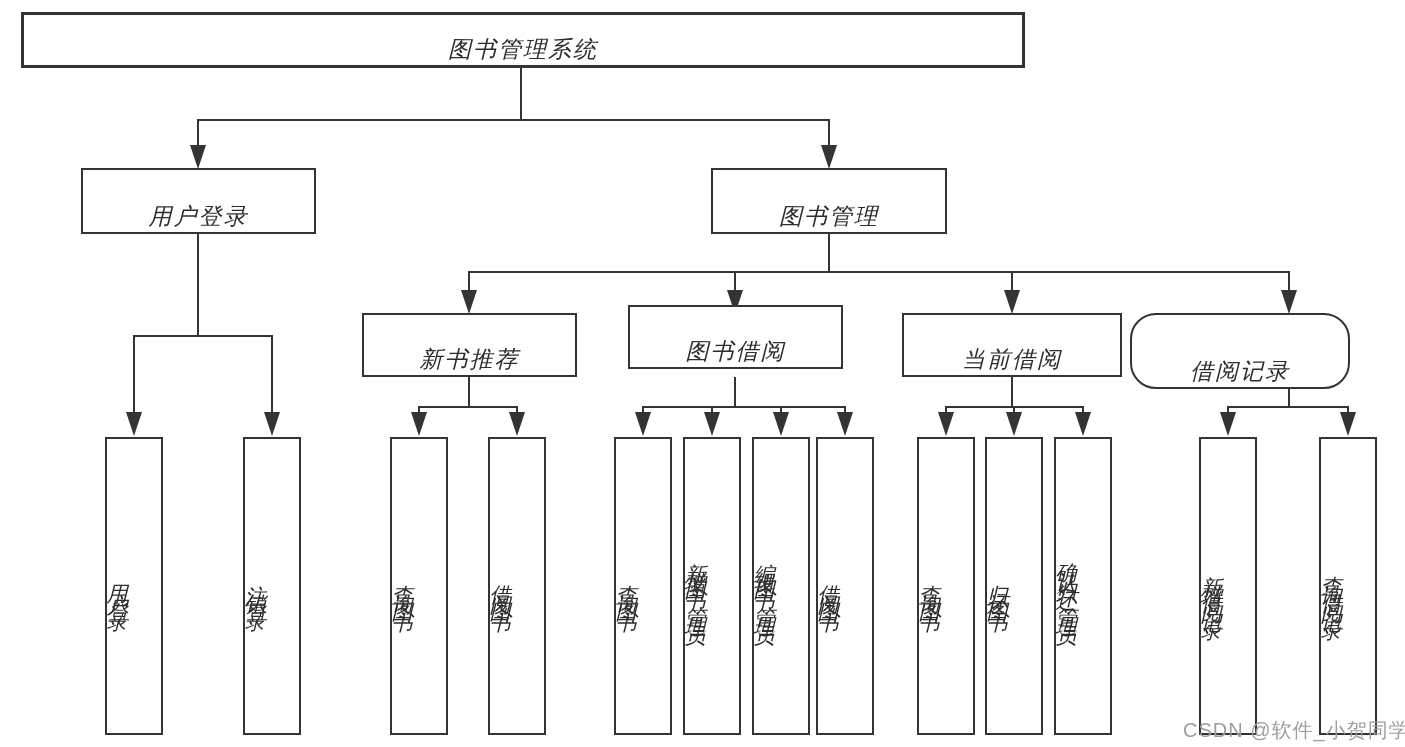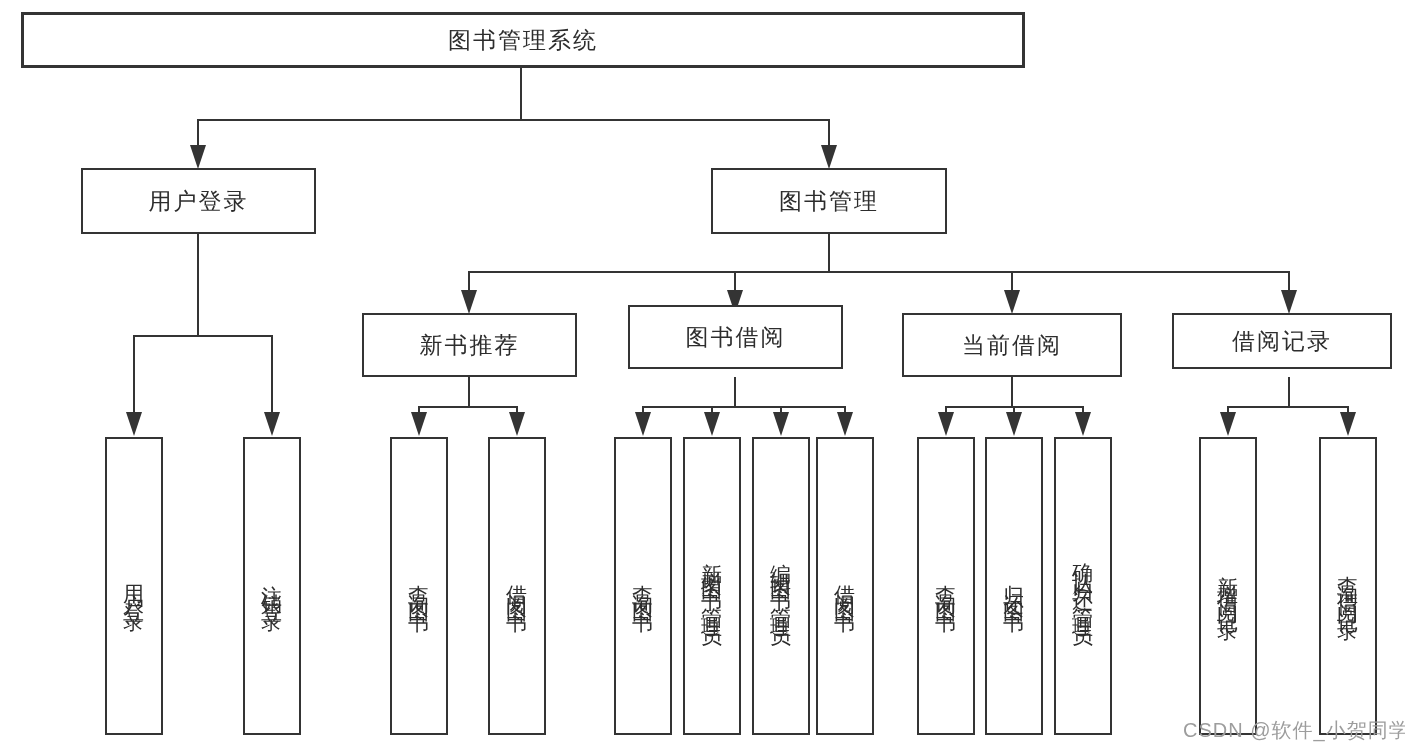--- a/index.html
+++ b/index.html
@@ -20,26 +20,27 @@
     left: 0; top: 0;
     width: 1405px;
     height: 747px;
   }
   .box {
     position: absolute;
     box-sizing: border-box;
     background: #ffffff;
     border: 2px solid #343434;
     display: flex;
-    align-items: center;
+    align-items: flex-end;
     justify-content: center;
     color: #2d2d2d;
     font-size: 23px;
     letter-spacing: 2px;
     white-space: nowrap;
+    font-style: italic;
   }
   .box.root { border-width: 3px; }
   .box.leaf {
     writing-mode: vertical-rl;
     text-orientation: mixed;
     font-size: 21px;
     letter-spacing: 9px;
     white-space: normal;
     line-height: 1;
   }
@@ -140,21 +141,21 @@
 
   <div class="box" style="left:711px; top:168px; width:236px; height:66px;">
     <span>图书管理</span>
   </div>
   <div class="box" style="left:628px; top:305px; width:215px; height:64px;">
     <span>图书借阅</span>
   </div>
   <div class="box" style="left:902px; top:313px; width:220px; height:64px;">
     <span>当前借阅</span>
   </div>
-  <div class="box" style="left:1172px; top:313px; width:220px; height:56px;">
+  <div class="box" style="left:1130px; top:313px; width:220px; height:76px;border-radius:26px;">
     <span>借阅记录</span>
   </div>
 
   <div class="box leaf" style="left:105px; top:437px; width:58px; height:298px;">
     <span>用户登录</span>
   </div>
   <div class="box leaf" style="left:243px; top:437px; width:58px; height:298px;">
     <span>注销登录</span>
   </div>
 

